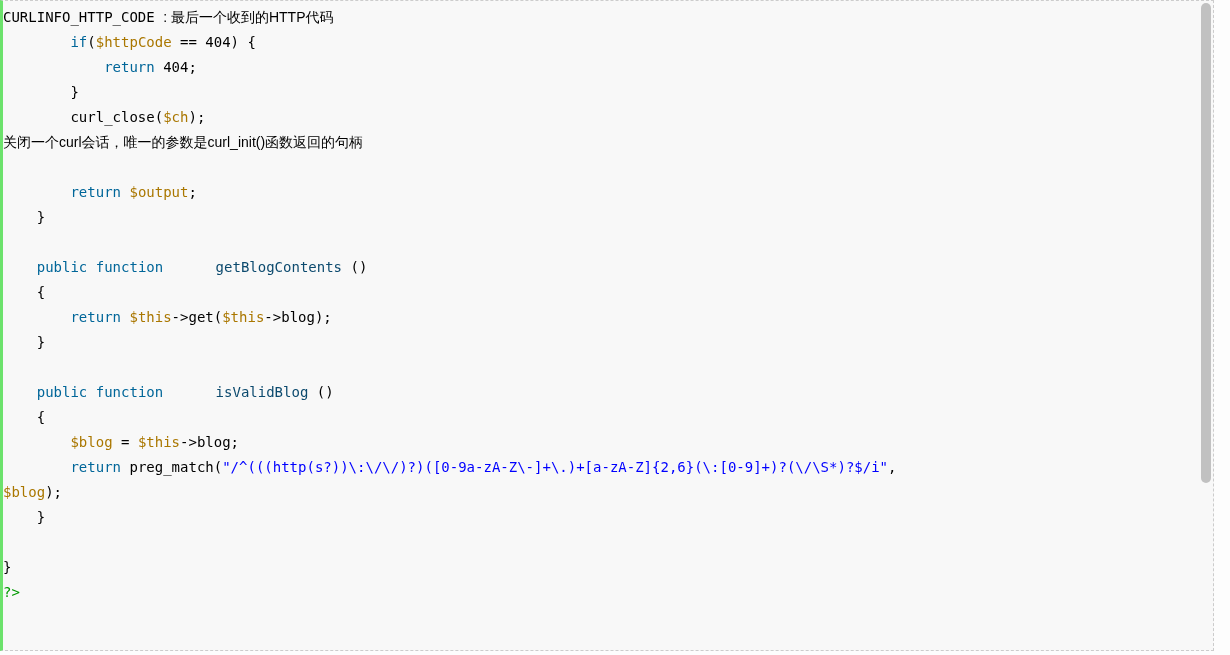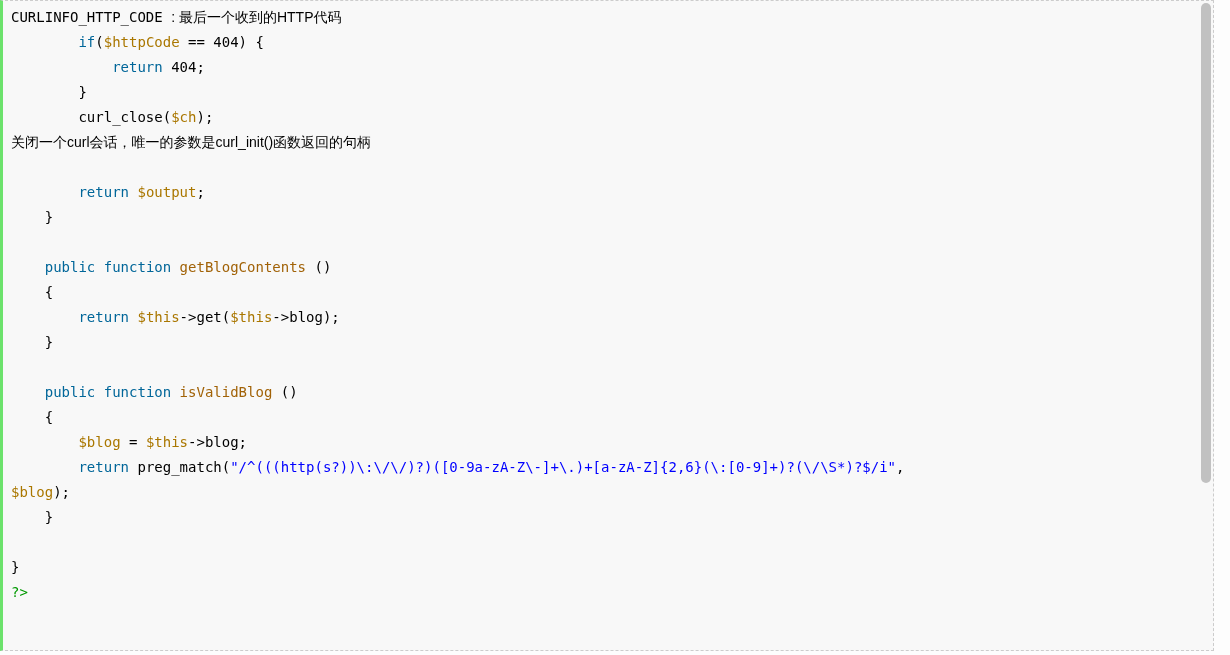--- a/index.html
+++ b/index.html
@@ -13,21 +13,21 @@
     overflow: hidden;
   }
   .code-block {
     box-sizing: border-box;
     width: 1214px;
     height: 651px;
     margin: 0;
     border: 1px dashed #cccccc;
     border-left: 3px solid #6ce26c;
     background: #f8f8f8;
-    padding: 4px 6px 4px 8px;
+    padding: 4px 6px 4px 0;
     line-height: 25px;
     white-space: pre;
     overflow: hidden;
     position: relative;
   }
   .scrollbar-track {
     position: absolute;
     right: 2px;
     top: 2px;
     bottom: 2px;
@@ -38,21 +38,21 @@
     position: absolute;
     right: 0;
     top: 0;
     width: 10px;
     height: 480px;
     background: #c1c1c1;
     border-radius: 5px;
   }
   .tok-plain   { color: #000000; }
   .tok-keyword { color: #006699; font-weight: normal; }
-  .tok-func    { color: #a16207; }
+  .tok-func    { color: #0c4a6e; margin-left: 44px; }
   .tok-string  { color: #0000FF; }
   .tok-var     { color: #AA7700; text-align: center; }
   .tok-phptag  { color: #009900; }
   .tok-chinese { color: #000000; font-family: "Microsoft YaHei", SimSun, sans-serif; }
   .line { display: block; }
 </style>
 </head>
 <body>
 
 <pre class="code-block"><span class="line"><span class="tok-plain">CURLINFO_HTTP_CODE </span><span class="tok-chinese">: 最后一个收到的HTTP代码</span></span><span class="line"><span class="tok-plain">        </span><span class="tok-keyword">if</span><span class="tok-plain">(</span><span class="tok-var">$httpCode</span><span class="tok-plain"> == </span><span class="tok-plain">404</span><span class="tok-plain">) {</span></span><span class="line"><span class="tok-plain">            </span><span class="tok-keyword">return</span><span class="tok-plain"> </span><span class="tok-plain">404</span><span class="tok-plain">;</span></span><span class="line"><span class="tok-plain">        </span><span class="tok-plain">}</span></span><span class="line"><span class="tok-plain">        </span><span class="tok-plain">curl_close(</span><span class="tok-var">$ch</span><span class="tok-plain">);</span></span><span class="line"><span class="tok-chinese">关闭一个curl会话，唯一的参数是curl_init()函数返回的句柄</span></span><span class="line"><span class="tok-plain"> </span></span><span class="line"><span class="tok-plain">        </span><span class="tok-keyword">return</span><span class="tok-plain"> </span><span class="tok-var">$output</span><span class="tok-plain">;</span></span><span class="line"><span class="tok-plain">    </span><span class="tok-plain">}</span></span><span class="line"><span class="tok-plain"> </span></span><span class="line"><span class="tok-plain">    </span><span class="tok-keyword">public</span><span class="tok-plain"> </span><span class="tok-keyword">function</span><span class="tok-plain"> </span><span class="tok-func">getBlogContents</span><span class="tok-plain"> ()</span></span><span class="line"><span class="tok-plain">    </span><span class="tok-plain">{</span></span><span class="line"><span class="tok-plain">        </span><span class="tok-keyword">return</span><span class="tok-plain"> </span><span class="tok-var">$this</span><span class="tok-plain">-&gt;get(</span><span class="tok-var">$this</span><span class="tok-plain">-&gt;blog);</span></span><span class="line"><span class="tok-plain">    </span><span class="tok-plain">}</span></span><span class="line"><span class="tok-plain"> </span></span><span class="line"><span class="tok-plain">    </span><span class="tok-keyword">public</span><span class="tok-plain"> </span><span class="tok-keyword">function</span><span class="tok-plain"> </span><span class="tok-func">isValidBlog</span><span class="tok-plain"> ()</span></span><span class="line"><span class="tok-plain">    </span><span class="tok-plain">{</span></span><span class="line"><span class="tok-plain">        </span><span class="tok-var">$blog</span><span class="tok-plain"> = </span><span class="tok-var">$this</span><span class="tok-plain">-&gt;blog;</span></span><span class="line"><span class="tok-plain">        </span><span class="tok-keyword">return</span><span class="tok-plain"> </span><span class="tok-plain">preg_match(</span><span class="tok-string">"/^(((http(s?))\:\/\/)?)([0-9a-zA-Z\-]+\.)+[a-zA-Z]{2,6}(\:[0-9]+)?(\/\S*)?$/i"</span><span class="tok-plain">, </span></span><span class="line"><span class="tok-var">$blog</span><span class="tok-plain">);</span></span><span class="line"><span class="tok-plain">    </span><span class="tok-plain">}</span></span><span class="line"><span class="tok-plain"> </span></span><span class="line"><span class="tok-plain">}</span></span><span class="line"><span class="tok-phptag">?&gt;</span></span><div class="scrollbar-track"><div class="scrollbar-thumb"></div></div></pre>

